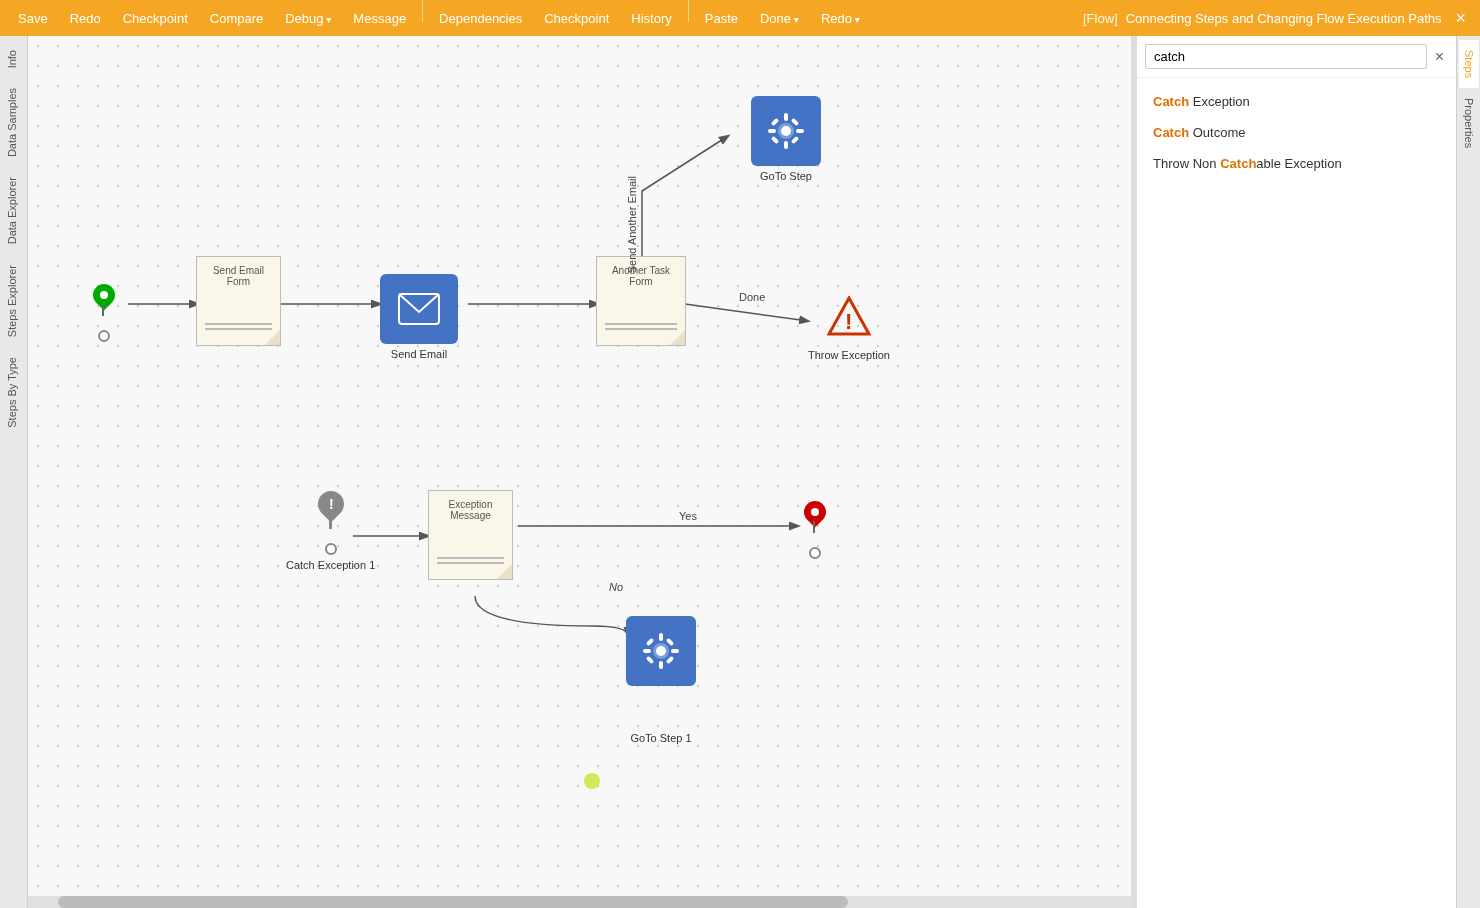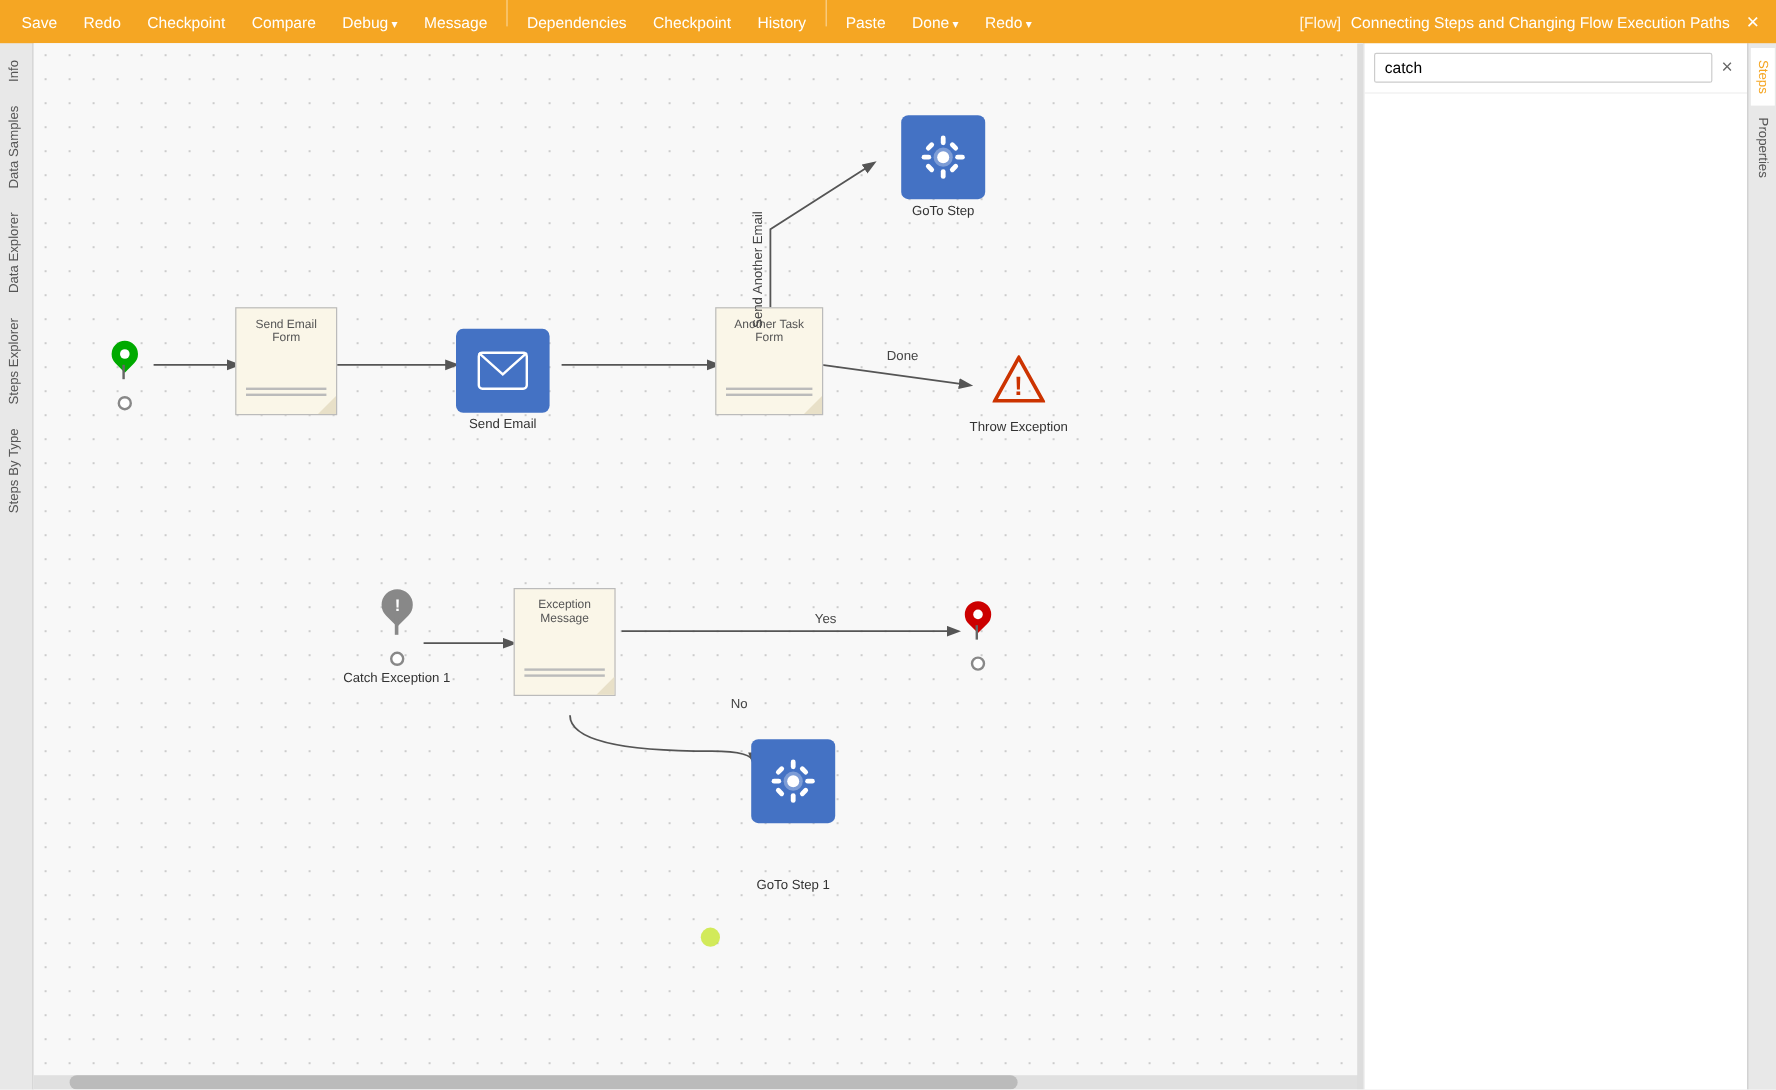--- a/index.html
+++ b/index.html
@@ -442,21 +442,21 @@
         <div class="doc-title">Exception<br>Message</div>
         <div class="doc-lines">
           <div class="doc-line"></div>
           <div class="doc-line"></div>
         </div>
       </div>
     </div>
 
     <div class="edge-label" style="left:615px; top:474px;">Yes</div>
 
-    <div class="edge-label" style="left:545px; top:545px;">No</div>
+    <div class="edge-label" style="left:545px; top:545px;font-style:italic;">No</div>
 
     <div class="flow-node" style="left:773px; top:465px;">
       <div style="position:relative; width:28px; height:44px;">
         <div style="width:22px; height:22px; background:#cc0000; border-radius:50% 50% 50% 0; transform:rotate(-45deg); position:absolute; top:0; left:3px; display:flex; align-items:center; justify-content:center;">
           <div style="width:8px; height:8px; background:white; border-radius:50%; transform:rotate(45deg);"></div>
         </div>
         <div style="width:2px; height:12px; background:#666; position:absolute; bottom:0; left:12px; top:20px;"></div>
       </div>
       <div style="width:12px; height:12px; border-radius:50%; border:2px solid #888; background:white; margin-top:2px;"></div>
     </div>
@@ -488,20 +488,31 @@
     </div>
 
     <div id="resize-handle" style="position:absolute; right:0; top:0; bottom:0; width:5px; cursor:col-resize; background:#ddd;"></div>
   </div>
 
   <div id="right-panel">
     <div id="search-area">
       <input id="search-input" type="text" style="flex: 1 1 0%; border: 1px solid rgb(204, 204, 204); padding: 4px 8px; font-size: 13px; border-radius: 2px;" value="catch">
       <button id="search-clear" style="background:none; border:none; font-size:16px; cursor:pointer; color:#666; padding:0 4px;">×</button>
     </div>
+    <div id="search-results">
+      <div class="search-result-item">
+        <span style="color:#e07000; font-weight:bold;">Catch</span><span> Exception</span>
+      </div>
+      <div class="search-result-item">
+        <span style="color:#e07000; font-weight:bold;">Catch</span><span> Outcome</span>
+      </div>
+      <div class="search-result-item">
+        <span>Throw Non </span><span style="color:#e07000; font-weight:bold;">Catch</span><span>able Exception</span>
+      </div>
+    </div>
   </div>
 
   <div id="right-tab-strip">
     <div class="right-tab active">Steps</div>
     <div class="right-tab">Properties</div>
   </div>
 
 </div>
 
 </body></html>

